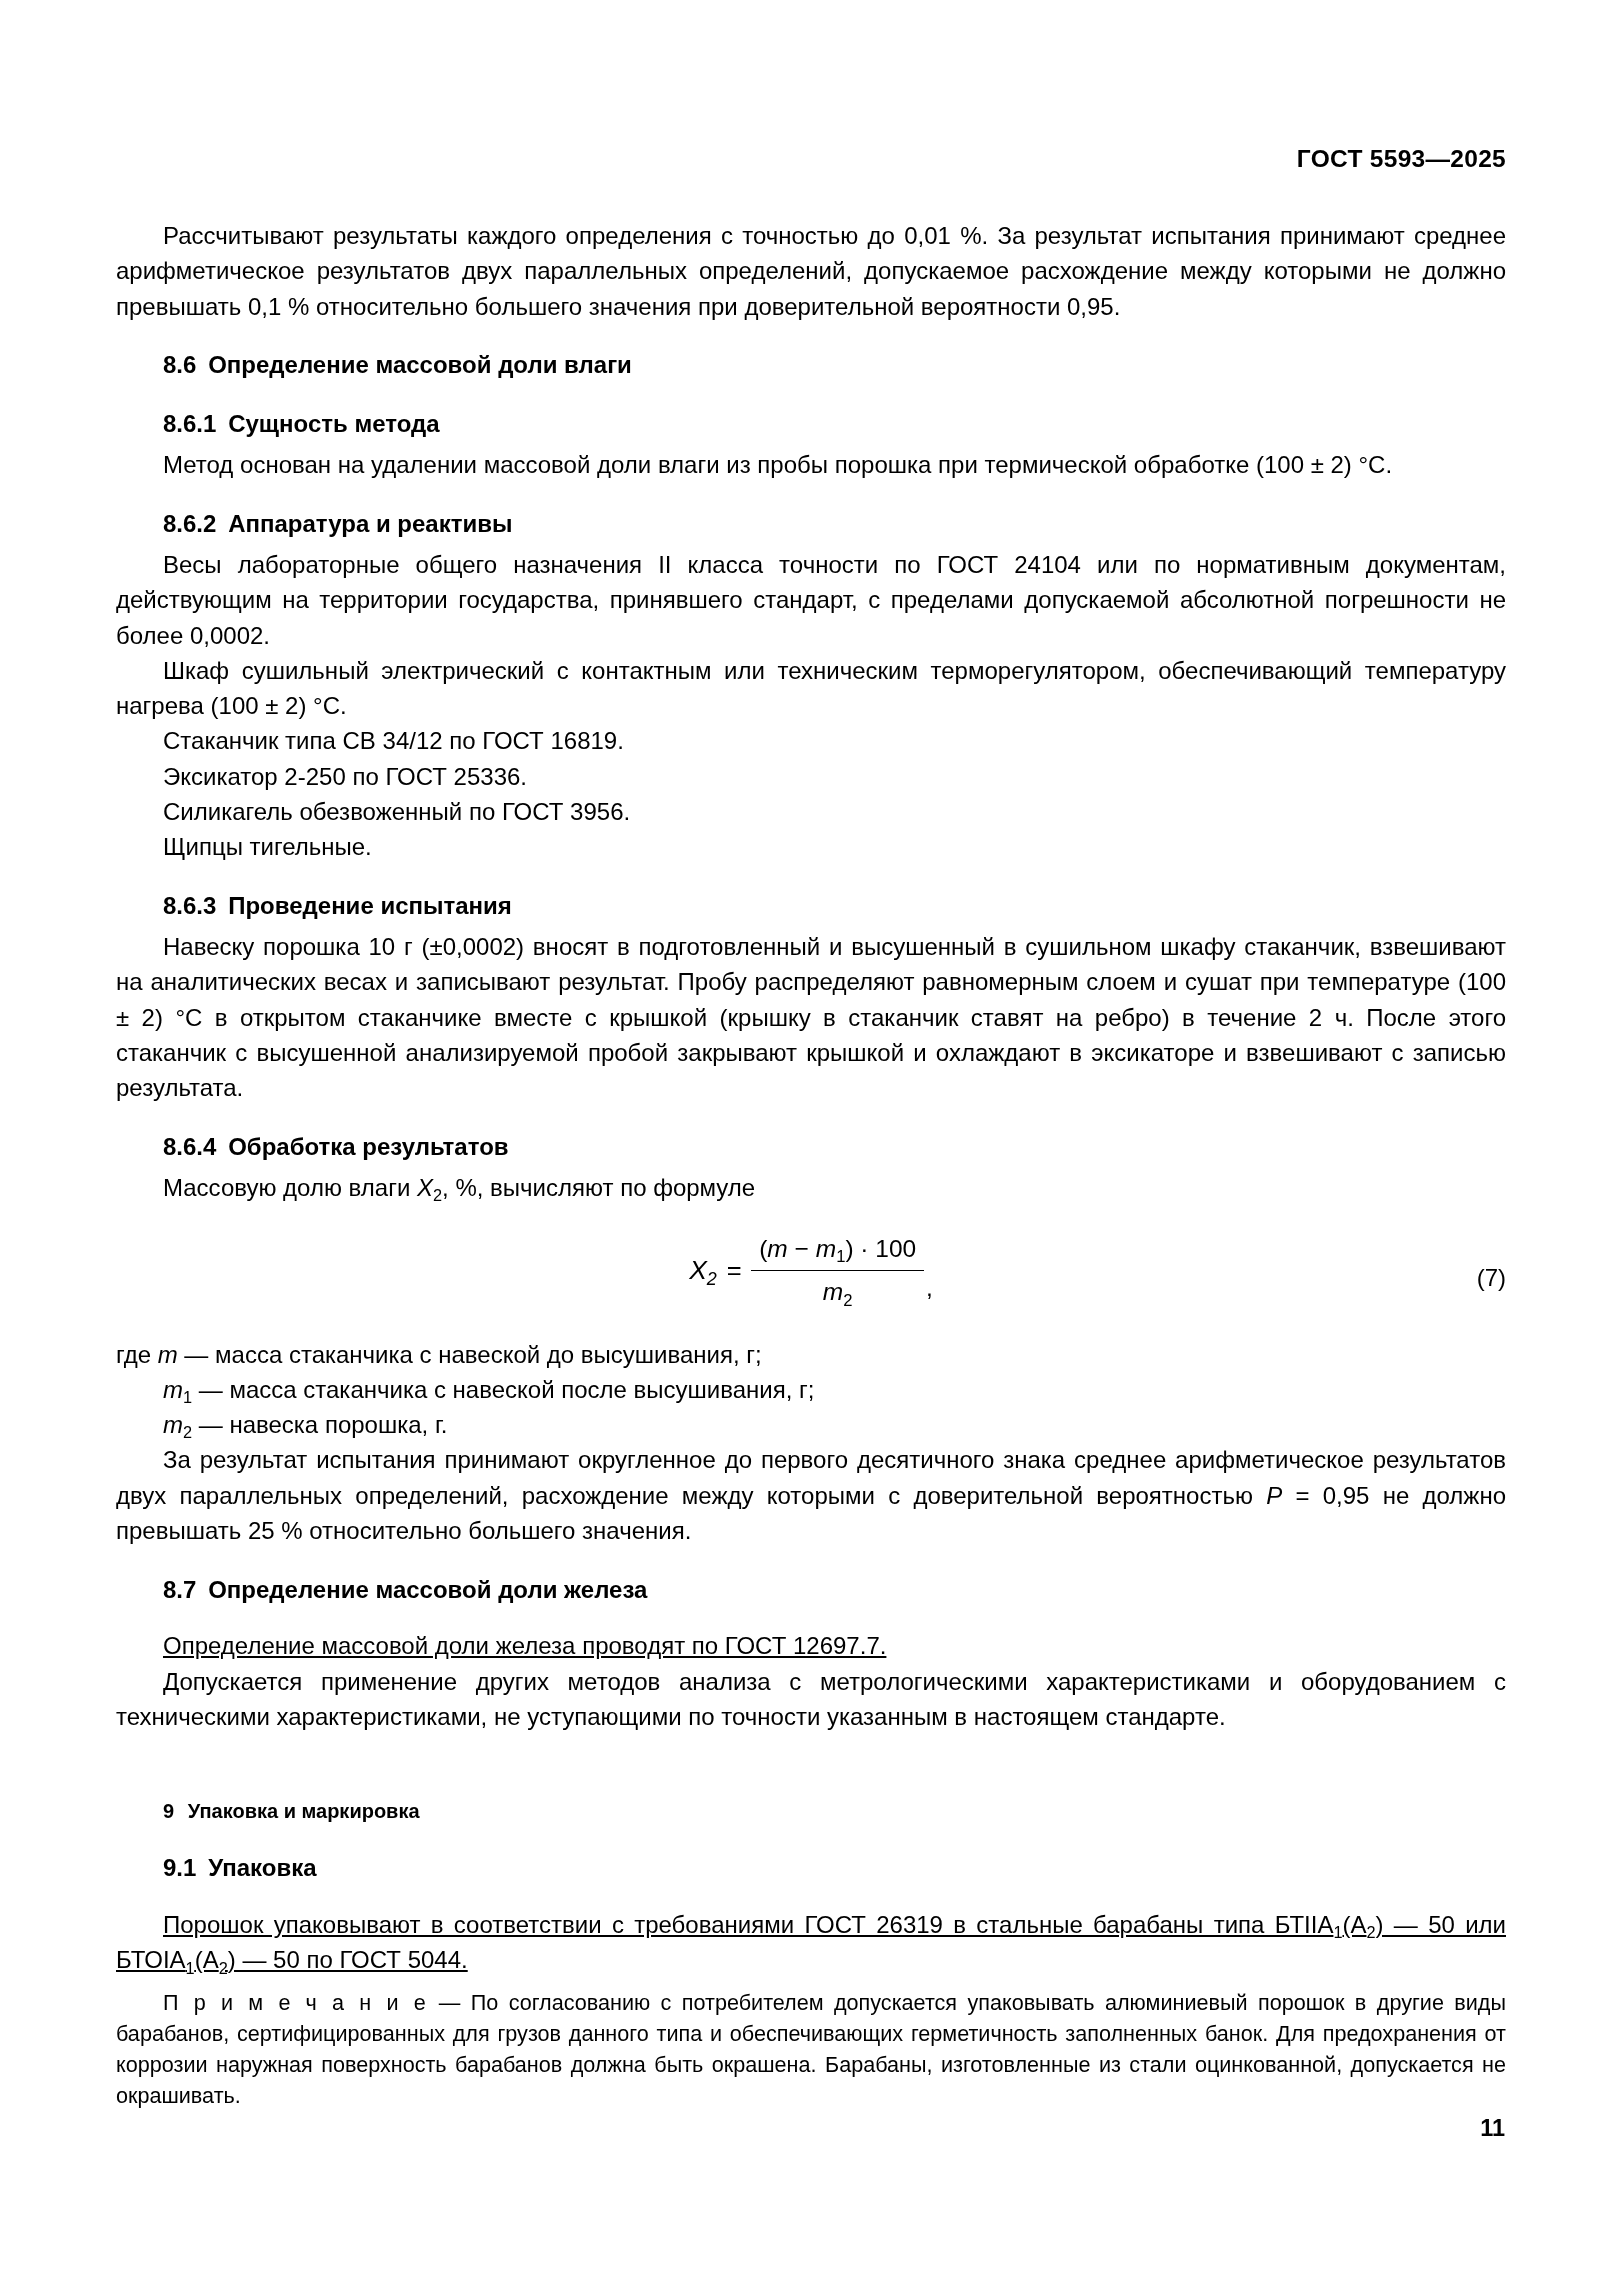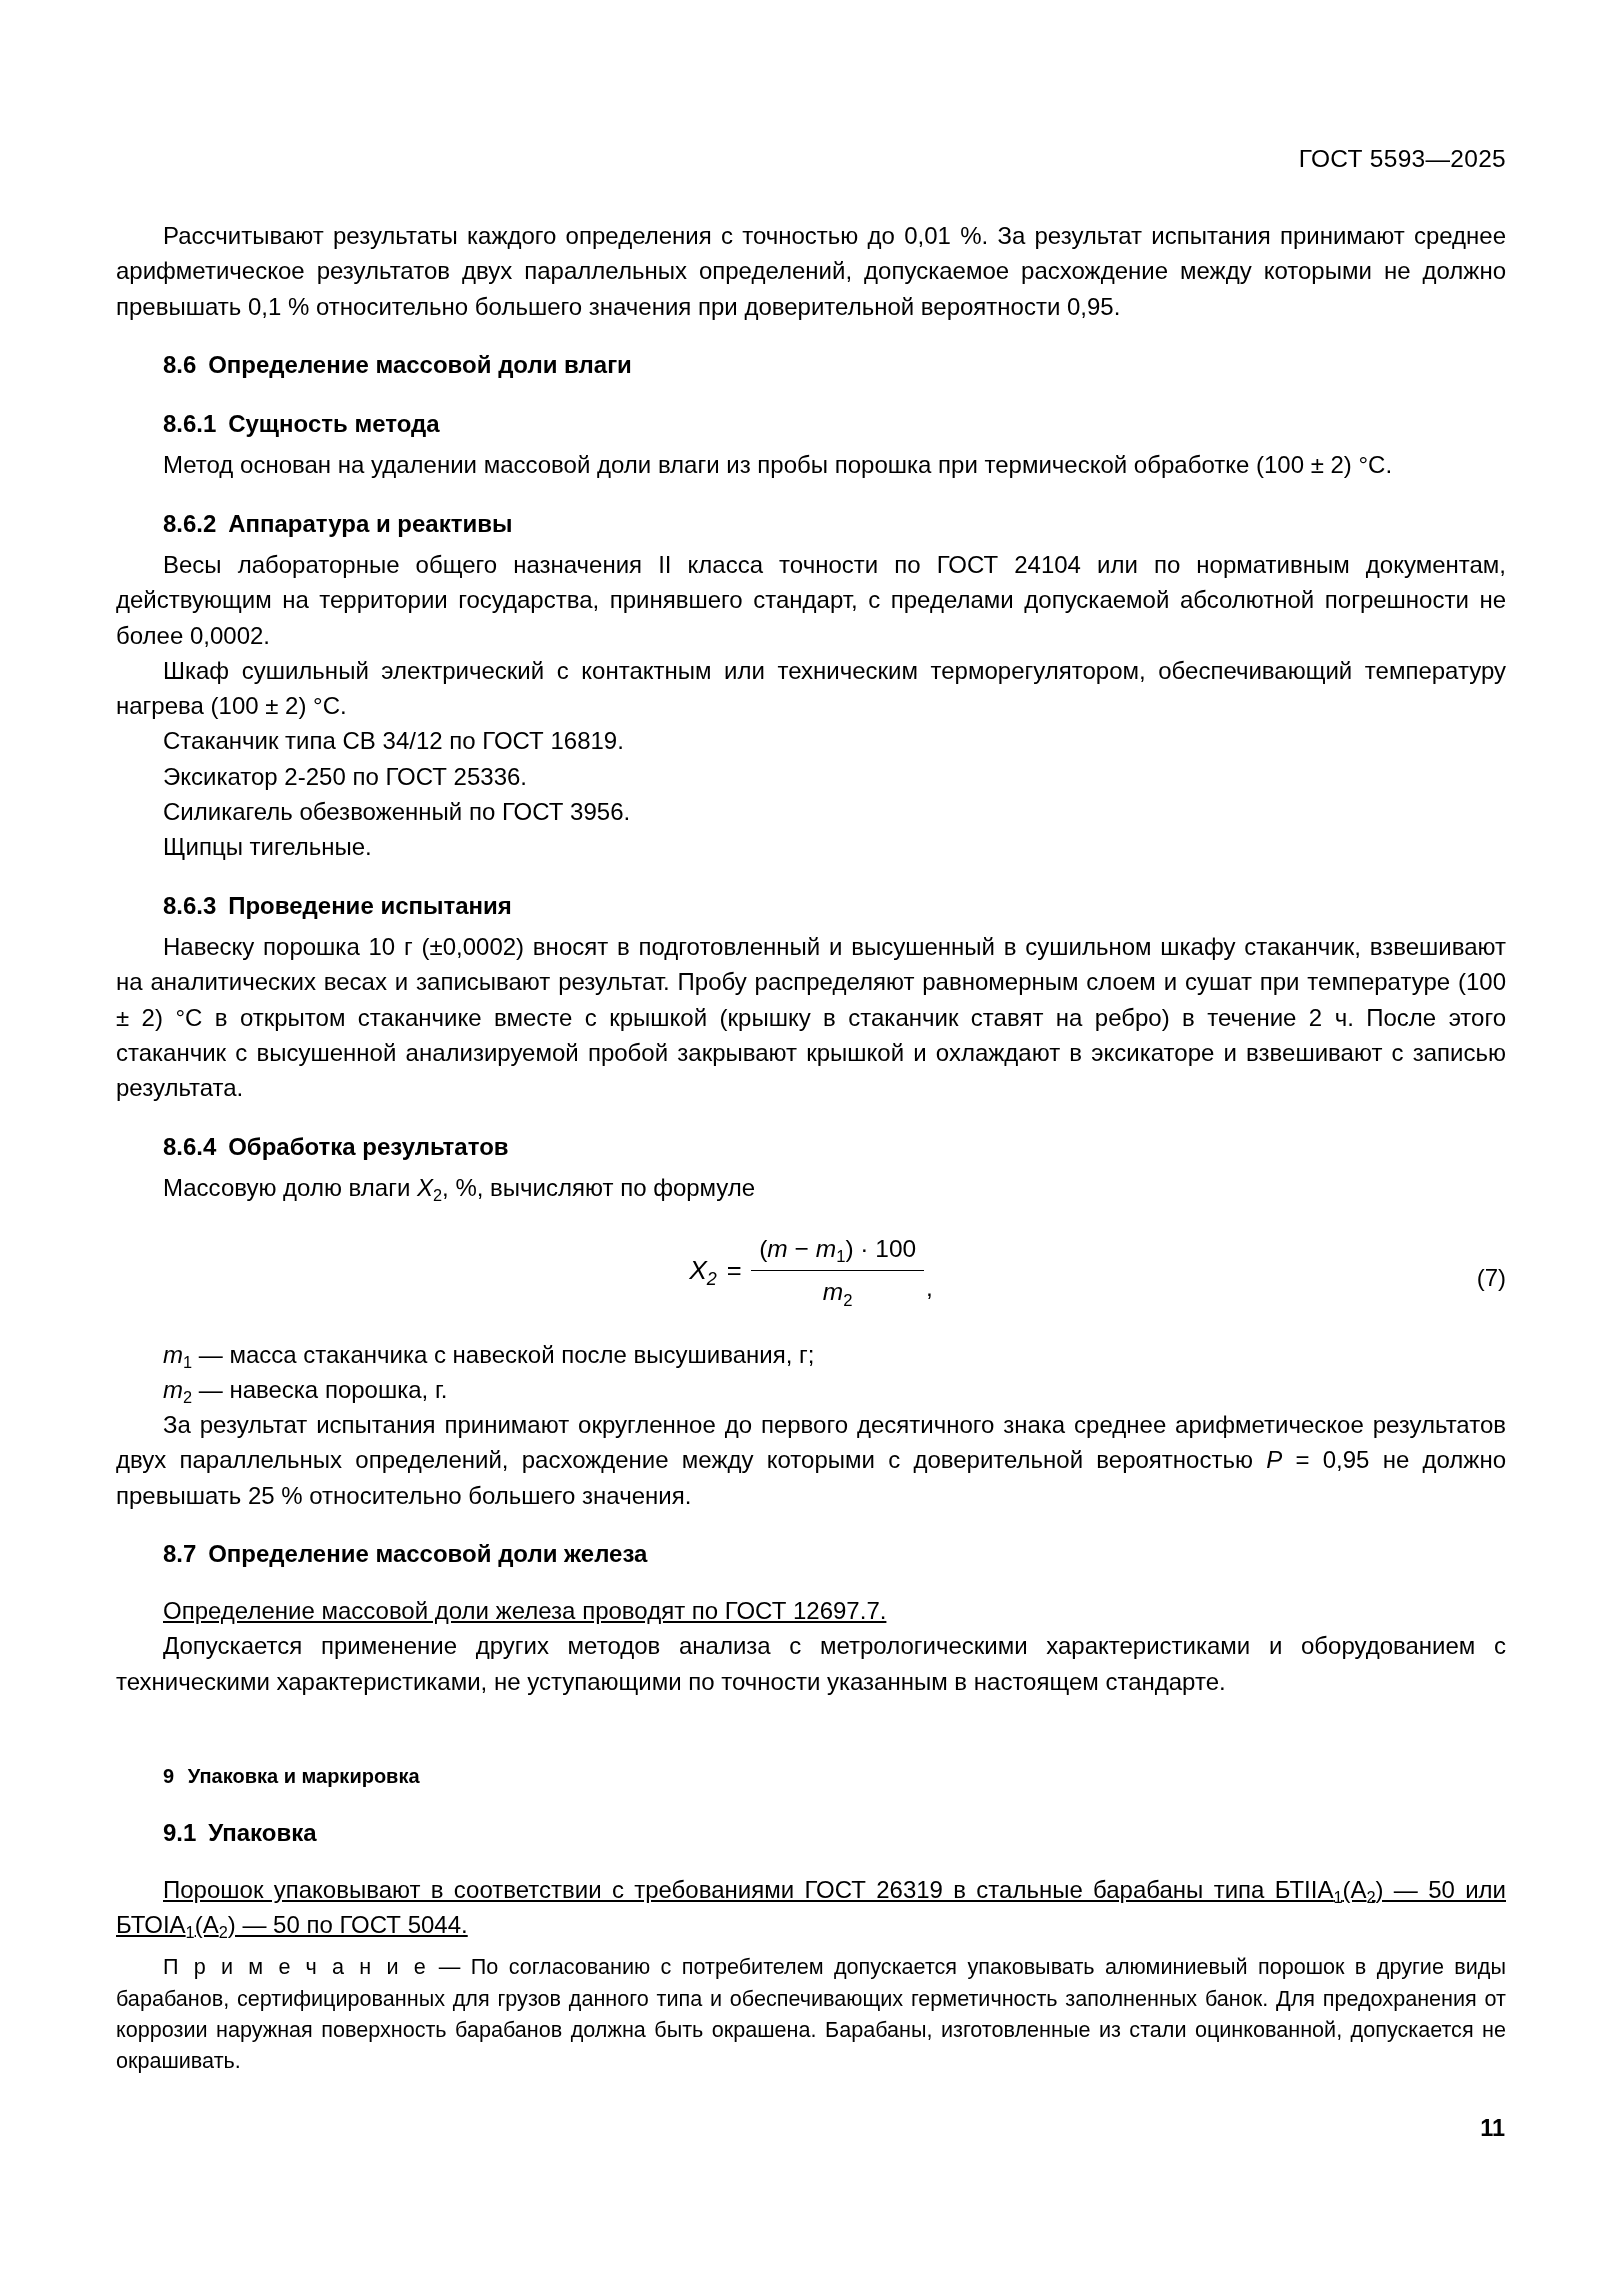--- a/index.html
+++ b/index.html
@@ -23,21 +23,21 @@
   }
   .content {
     position: absolute;
     left: 116px;
     top: 0;
     width: 1390px;
   }
   .header {
     text-align: right;
     font-size: 24.5px;
-    font-weight: normal;
+    font-weight: bold;
     letter-spacing: 0.3px;
     padding-top: 145px;
     padding-bottom: 0;
   }
   .body-block {
     margin-top: 45px;
     font-size: 24px;
     line-height: 1.47;
     text-align: justify;
     text-justify: inter-word;
@@ -226,20 +226,21 @@
             <span class="top">(<i>m</i> − <i>m</i><sub>1</sub>) · 100</span>
             <span class="bar"></span>
             <span class="bot"><i>m</i><sub>2</sub></span>
           </span>
           <span class="comma">,</span>
         </div>
         <div class="eqnum">(7)</div>
       </div>
 
       <div class="where-list">
+        <p class="wl0"><span>где </span><i>m</i><span> — масса стаканчика с навеской до высушивания, г;</span></p>
         <p class="wl"><i>m</i><sub>1</sub><span> — масса стаканчика с навеской после высушивания, г;</span></p>
         <p class="wl"><i>m</i><sub>2</sub><span> — навеска порошка, г.</span></p>
       </div>
 
       <p class="ind">
         <span>За результат испытания принимают округленное до первого десятичного знака среднее арифметическое результатов двух параллельных определений, расхождение между которыми с доверительной вероятностью </span><i>P</i><span> = 0,95 не должно превышать 25 % относительно большего значения.</span>
       </p>
 
       <div class="h3 spaced">
         <span class="num">8.7</span><span>Определение массовой доли железа</span>

